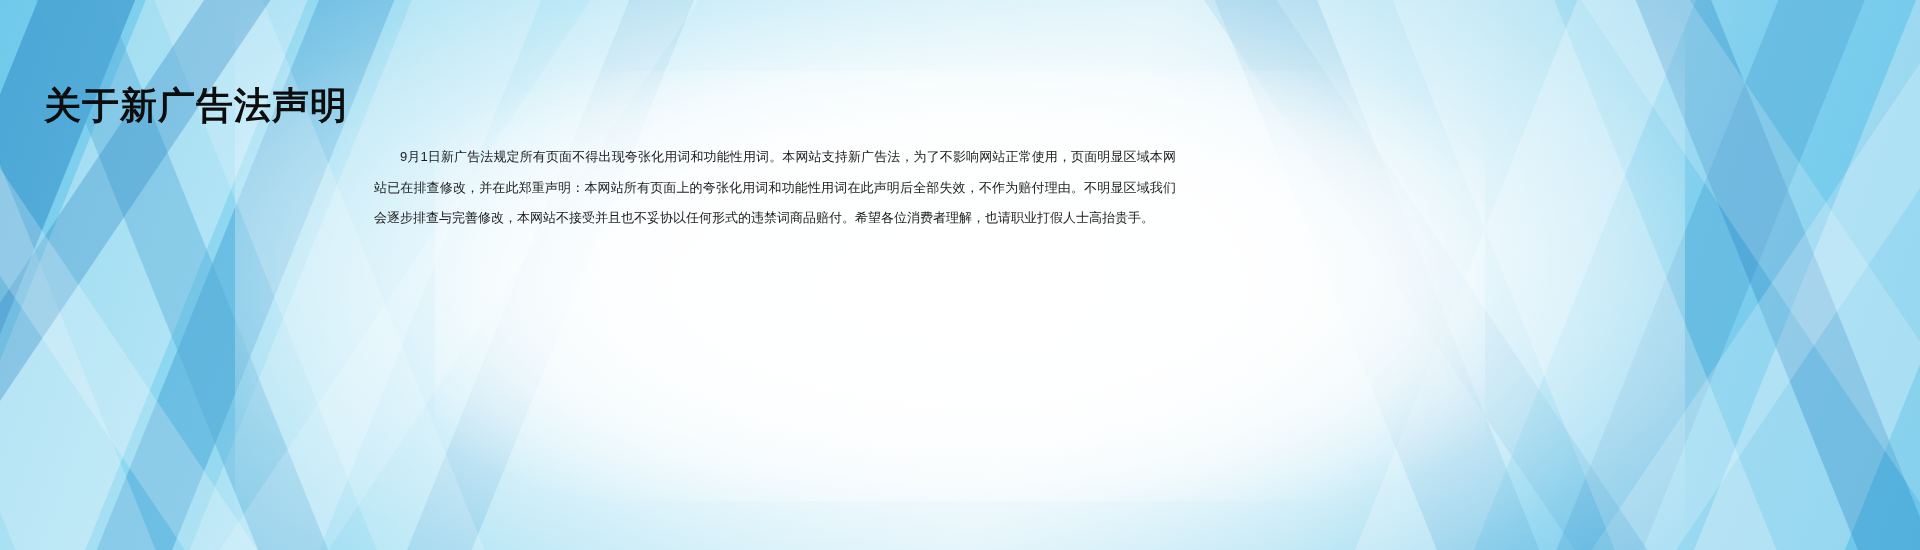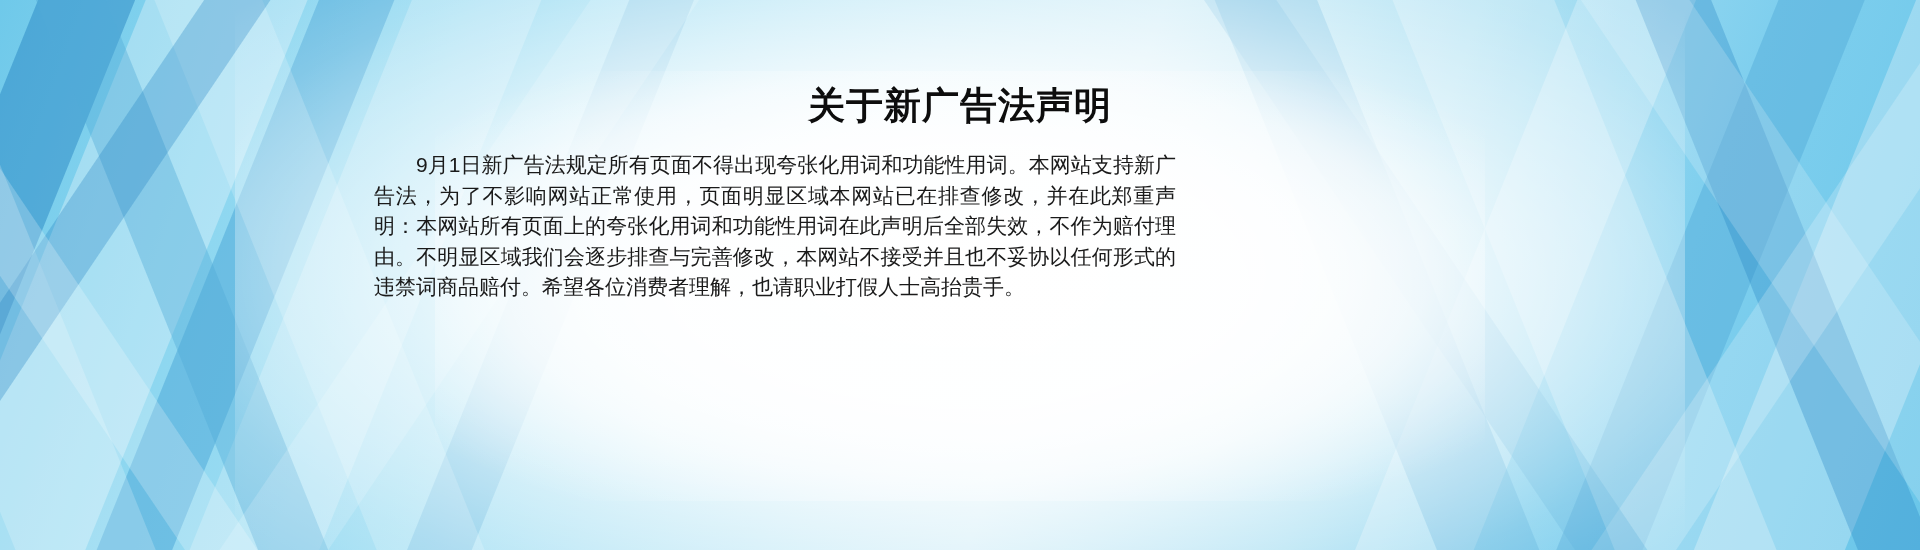--- a/index.html
+++ b/index.html
@@ -87,34 +87,35 @@
     right: 0;
     top: 0;
     height: 550px;
   }
 
   .statement-title {
     position: absolute;
     left: 0;
     right: 0;
     top: 84px;
-    text-align: center;
+    text-align: left;
     font-size: 37px;
     font-weight: bold;
     color: #0d0d0d;
     letter-spacing: 1px;
     line-height: 1.18;
+    padding-left: 44px;
   }
 
   .statement-body {
     position: absolute;
     left: 374px;
-    top: 150px;
+    top: 142px;
     width: 802px;
-    font-size: 21px;
+    font-size: 13px;
     line-height: 30.5px;
     color: #1a1a1a;
     text-align: justify;
     text-justify: inter-ideograph;
   }
   .statement-body p {
     margin: 0;
   }
   .para-indent {
     text-indent: 2em;

